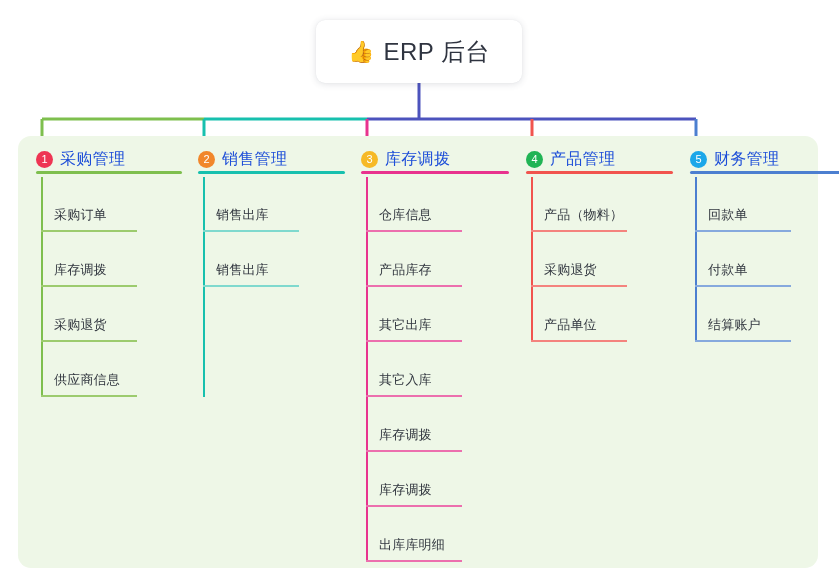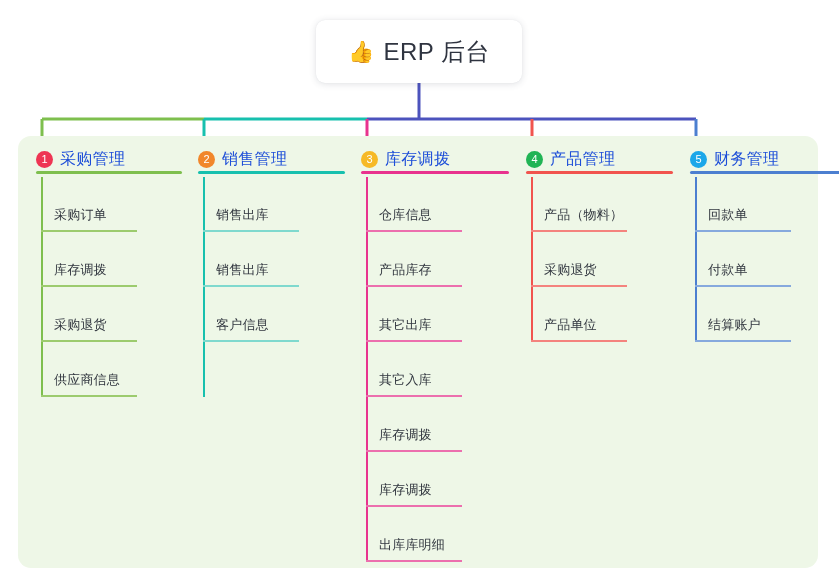--- a/index.html
+++ b/index.html
@@ -208,24 +208,20 @@
         <span class="spine" style="background: rgb(23, 192, 174); height: 220px;"></span>
         <div class="leaves">
           <div class="leaf">
             <span class="leaf-label">销售出库</span>
             <span class="leaf-rule" style="width: 96px; background: rgb(127, 217, 206);"></span>
           </div>
           <div class="leaf">
             <span class="leaf-label">销售出库</span>
             <span class="leaf-rule" style="width: 96px; background: rgb(127, 217, 206);"></span>
           </div>
-          <div class="leaf">
-            <span class="leaf-label">客户信息</span>
-            <span class="leaf-rule" style="width: 96px; background: rgb(127, 217, 206);"></span>
-          </div>
         </div>
       </div>
       <div class="branch" style="left: 343px;">
         <div class="branch-head" style="width: 166px;">
           <span class="badge" style="background: rgb(246, 185, 38);">3</span>
           <span class="branch-title">库存调拨</span>
           <span class="head-rule" style="width: 148px; background: rgb(232, 51, 142);"></span>
         </div>
         <span class="spine" style="background: rgb(232, 51, 142); height: 385px;"></span>
         <div class="leaves">

